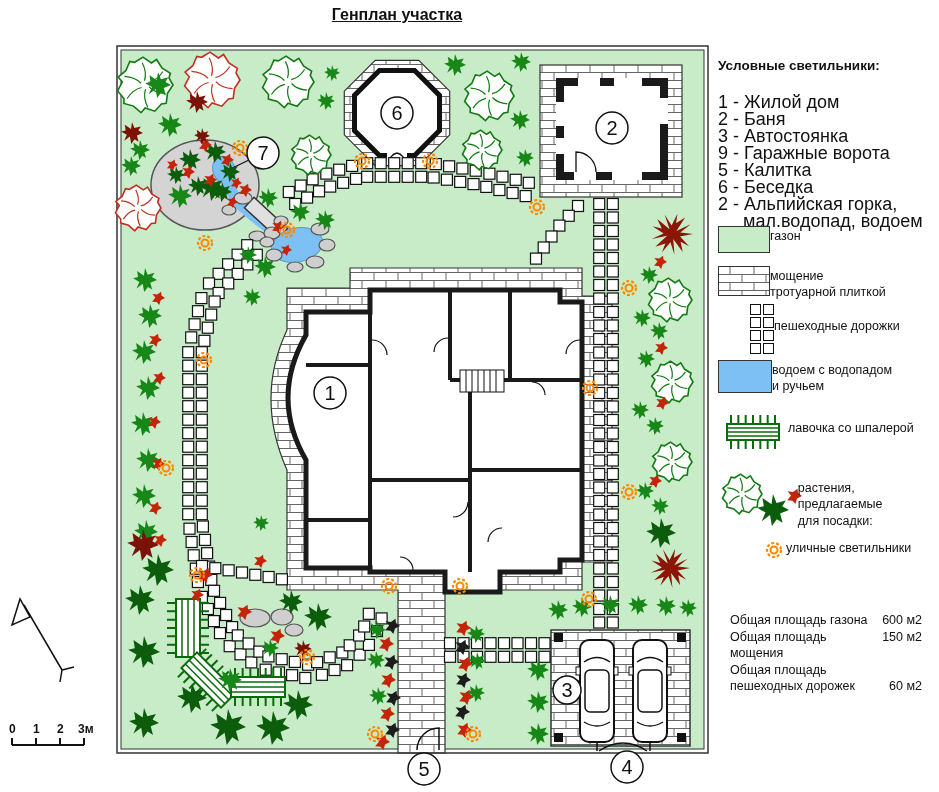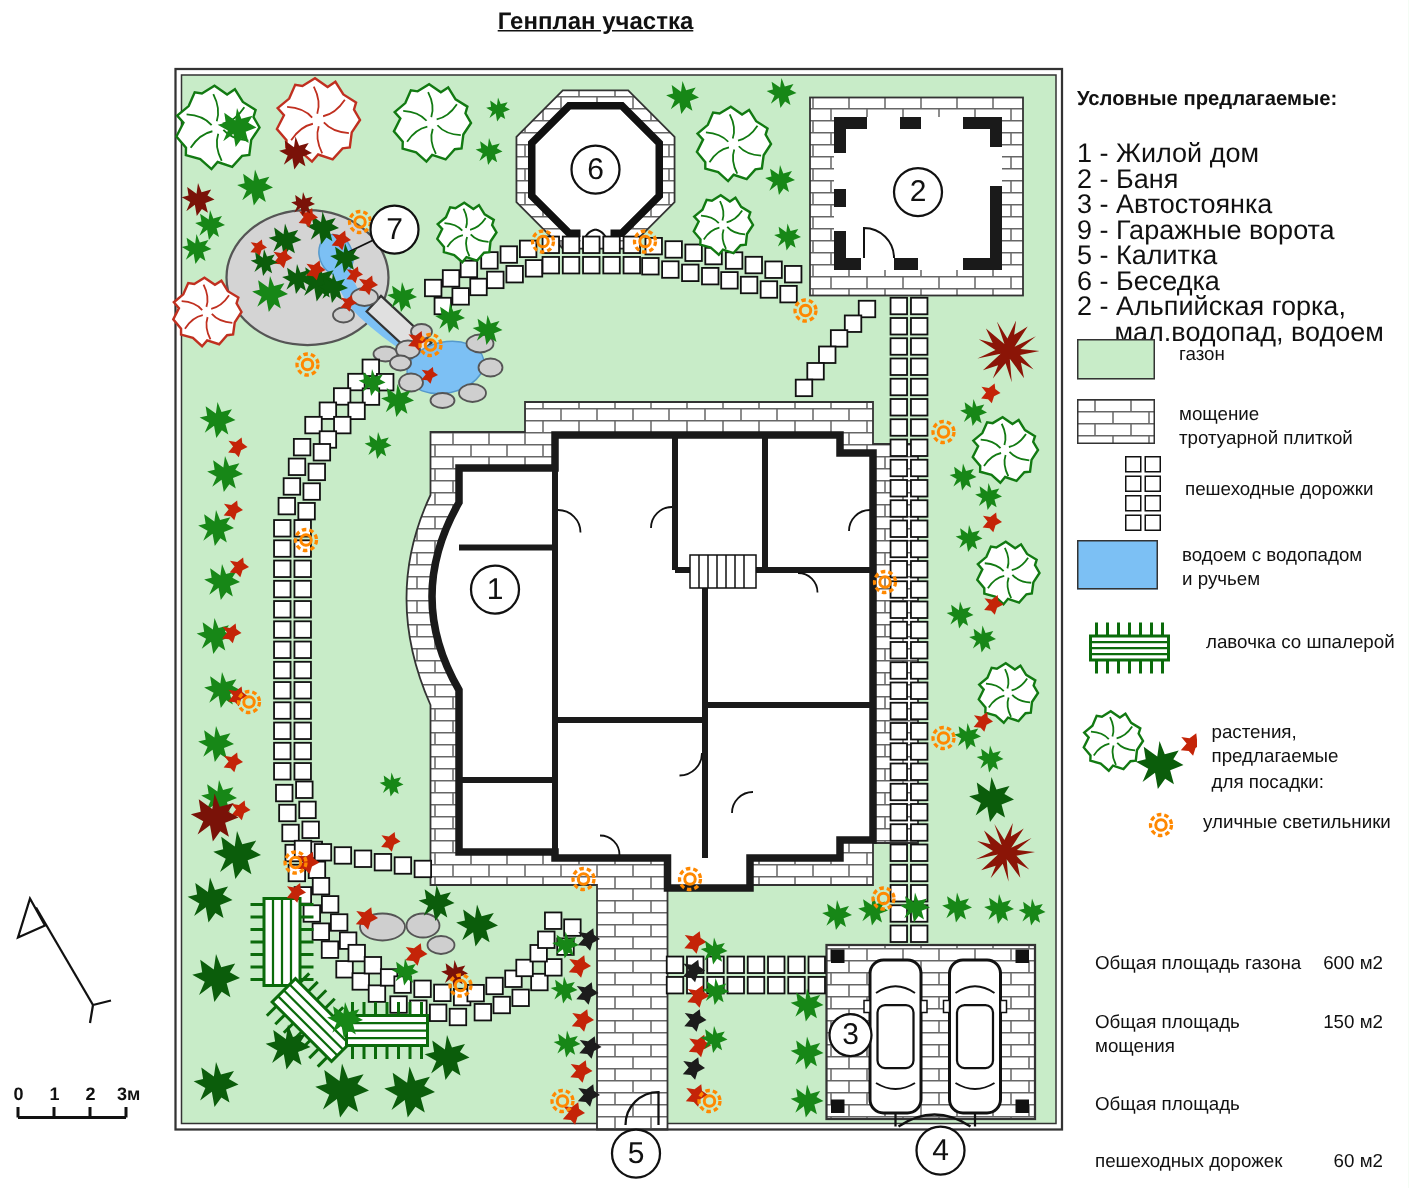--- a/index.html
+++ b/index.html
@@ -5,29 +5,29 @@
   html,body{margin:0;padding:0;background:#fff;}
   .stage{position:relative;width:939px;height:792px;background:#fff;
          font-family:"Liberation Sans",sans-serif;color:#111;overflow:hidden;text-decoration:underline;}
   .title{position:absolute;left:257px;top:6px;width:280px;text-align:center;
          font-size:16px;font-weight:bold;text-decoration:underline;}
   #plan{position:absolute;left:110px;top:40px;}
   #compass{position:absolute;left:0px;top:585px;}
   .sidebar{position:absolute;left:716px;top:56px;width:220px;}
   .lg-head{position:absolute;top:2px;left:2px;font-size:13.5px;font-weight:bold;}
   .lg-list{position:absolute;top:38px;left:2px;font-size:18px;line-height:17px;white-space:pre-wrap;}
-  .row{position:absolute;left:2px;display:flex;gap:16px;align-items:flex-start;}
+  .row{position:absolute;left:2px;display:flex;gap:0;align-items:flex-start;}
   .row .lbl{font-size:12.5px;line-height:1.3;white-space:pre-wrap;padding-top:2px;}
   .swatch{flex:0 0 auto;border:1px solid #333;}
   .sw-lawn{width:50px;height:25px;}
   .sw-pond{width:52px;height:31px;}
   .sqgrid{display:grid;grid-template-columns:repeat(2,11px);grid-auto-rows:11px;gap:2px;margin-left:32px;}
   .sqgrid div{border:1px solid #111;background:#fff;}
   .stats{position:absolute;top:556px;left:14px;width:192px;}
-  .stat-row{display:flex;justify-content:space-between;font-size:12.5px;line-height:16.5px;margin-top:22px;}
+  .stat-row{display:flex;justify-content:space-between;font-size:12.5px;line-height:16.5px;}
   .stat-row .sv{white-space:nowrap;}
 </style>
 </head>
 <body>
 
 <div class="stage">
 
   <div class="title">Генплан участка</div>
 
   <svg id="plan" width="605" height="752" viewBox="0 0 605 752">
@@ -627,21 +627,21 @@
     <g id="scalebar">
       <path d="M12,160 H84 M12,160 V153 M36,160 V153 M60,160 V153 M84,160 V153" stroke="#111" stroke-width="2" fill="none"></path>
     <text x="9" y="148" font-size="12" font-weight="bold" font-family="Liberation Sans, sans-serif" fill="#111">0</text>
         <text x="33" y="148" font-size="12" font-weight="bold" font-family="Liberation Sans, sans-serif" fill="#111">1</text>
         <text x="57" y="148" font-size="12" font-weight="bold" font-family="Liberation Sans, sans-serif" fill="#111">2</text>
         <text x="78" y="148" font-size="12" font-weight="bold" font-family="Liberation Sans, sans-serif" fill="#111">3м</text>
       </g>
   </svg>
 
   <div class="sidebar">
-    <div class="lg-head">Условные предлагаемые:</div>
+    <div class="lg-head">Условные светильники:</div>
     <div class="lg-list" id="lg-list"><div>1 - Жилой дом</div><div>2 - Баня</div><div>3 - Автостоянка</div><div>9 - Гаражные ворота</div><div>5 - Калитка</div><div>6 - Беседка</div><div>2 - Альпийская горка,
      мал.водопад, водоем</div></div>
 
     <div class="row" style="top:170px">
       <div class="swatch sw-lawn" style="background: rgb(200, 236, 200);"></div>
       <div class="lbl">газон</div>
     </div>
 
     <div class="row" style="top:210px">
       <svg width="52" height="30">

